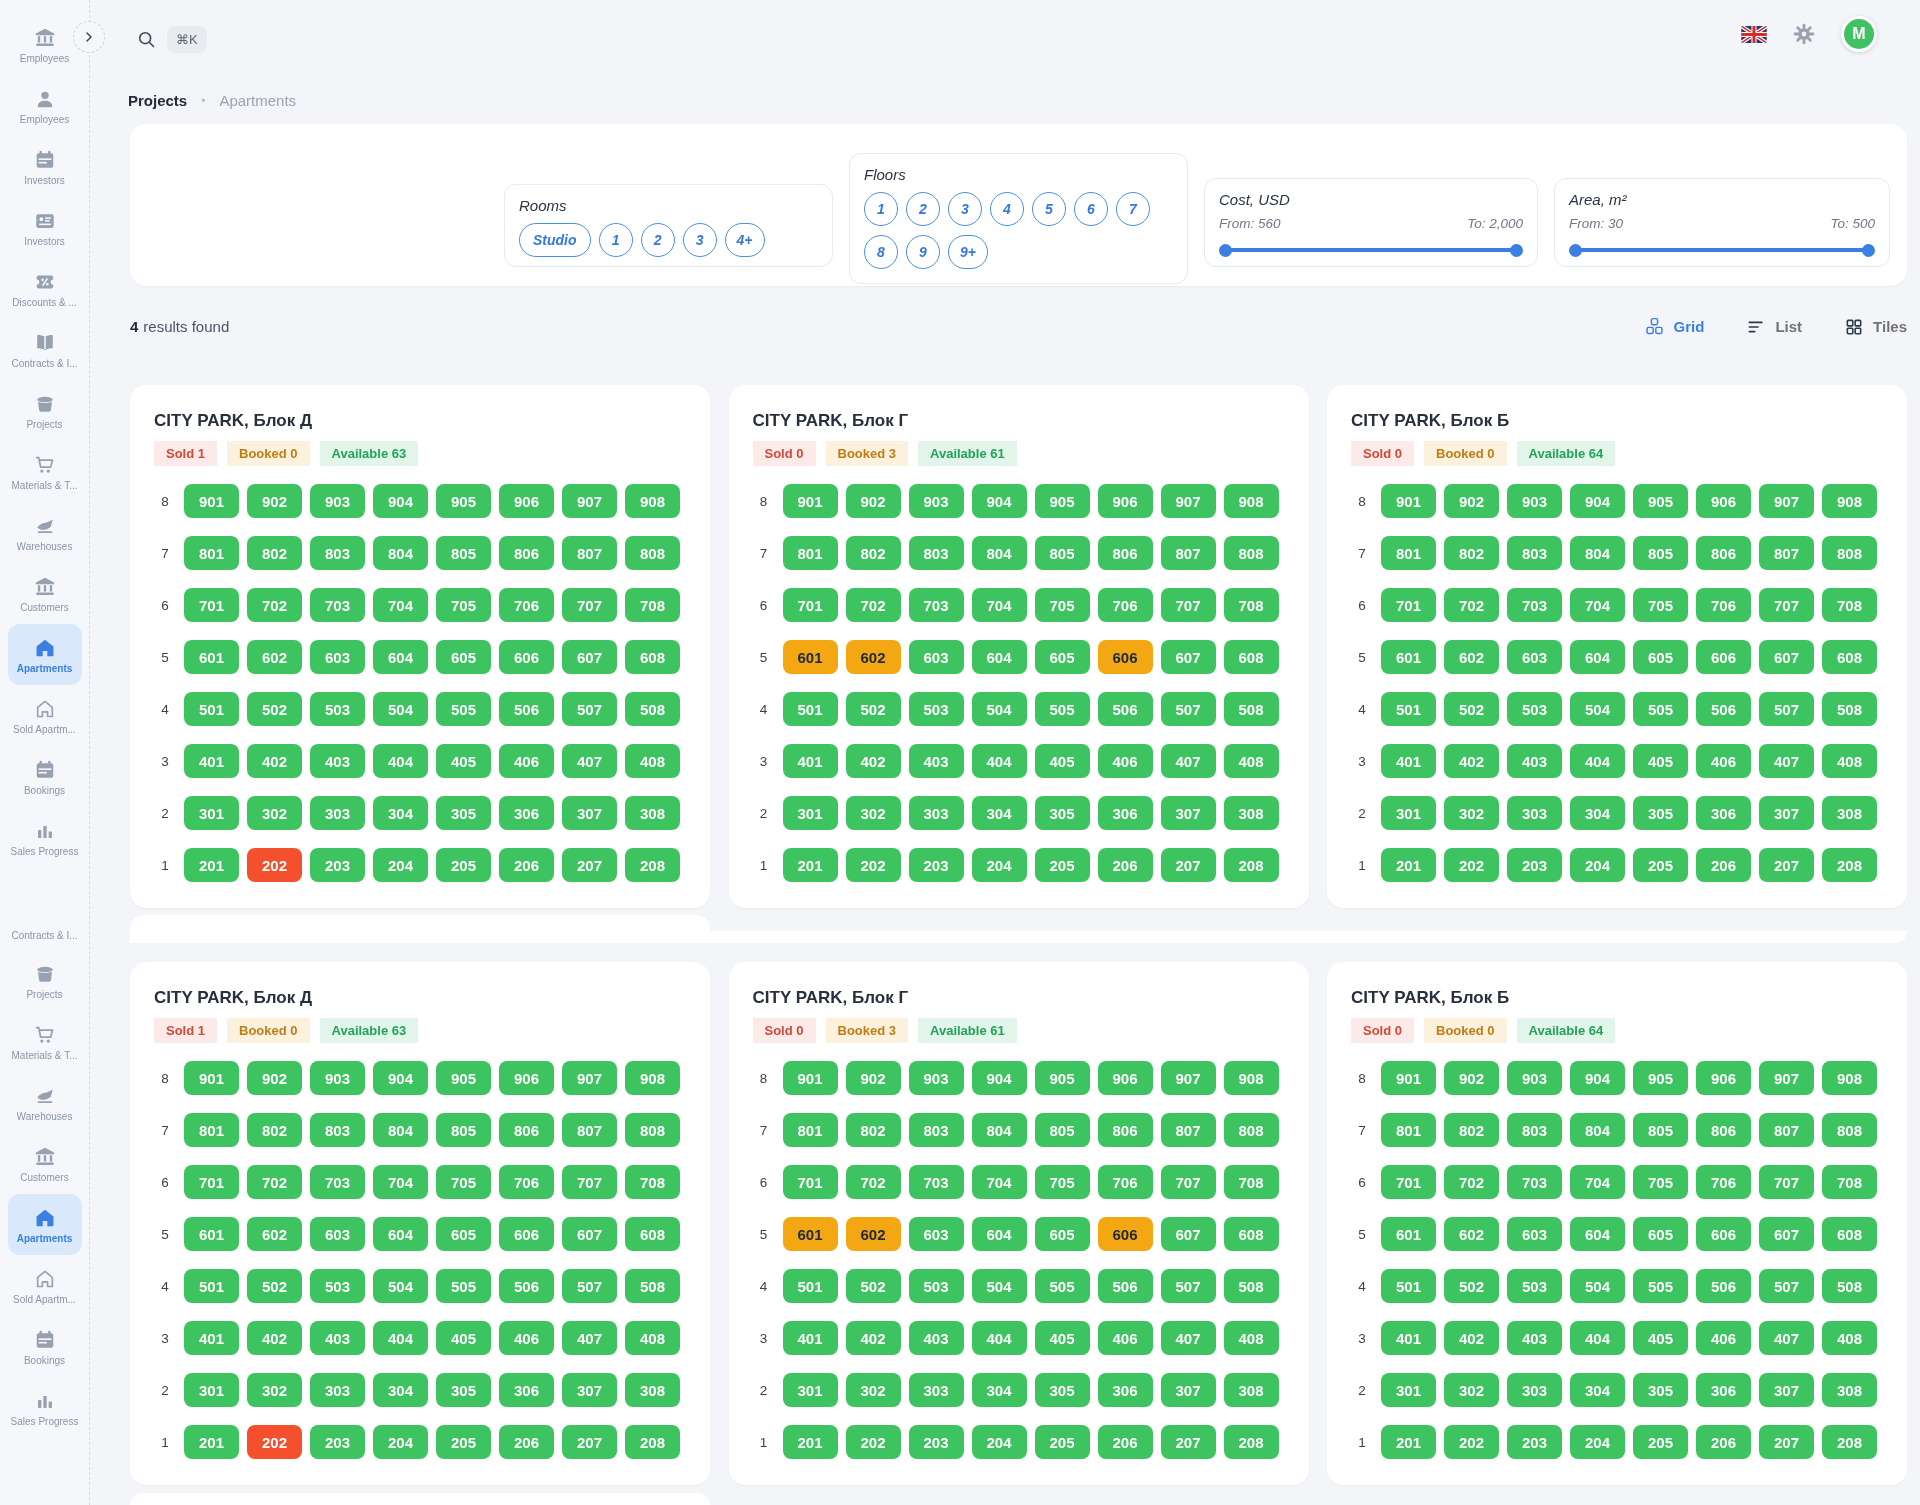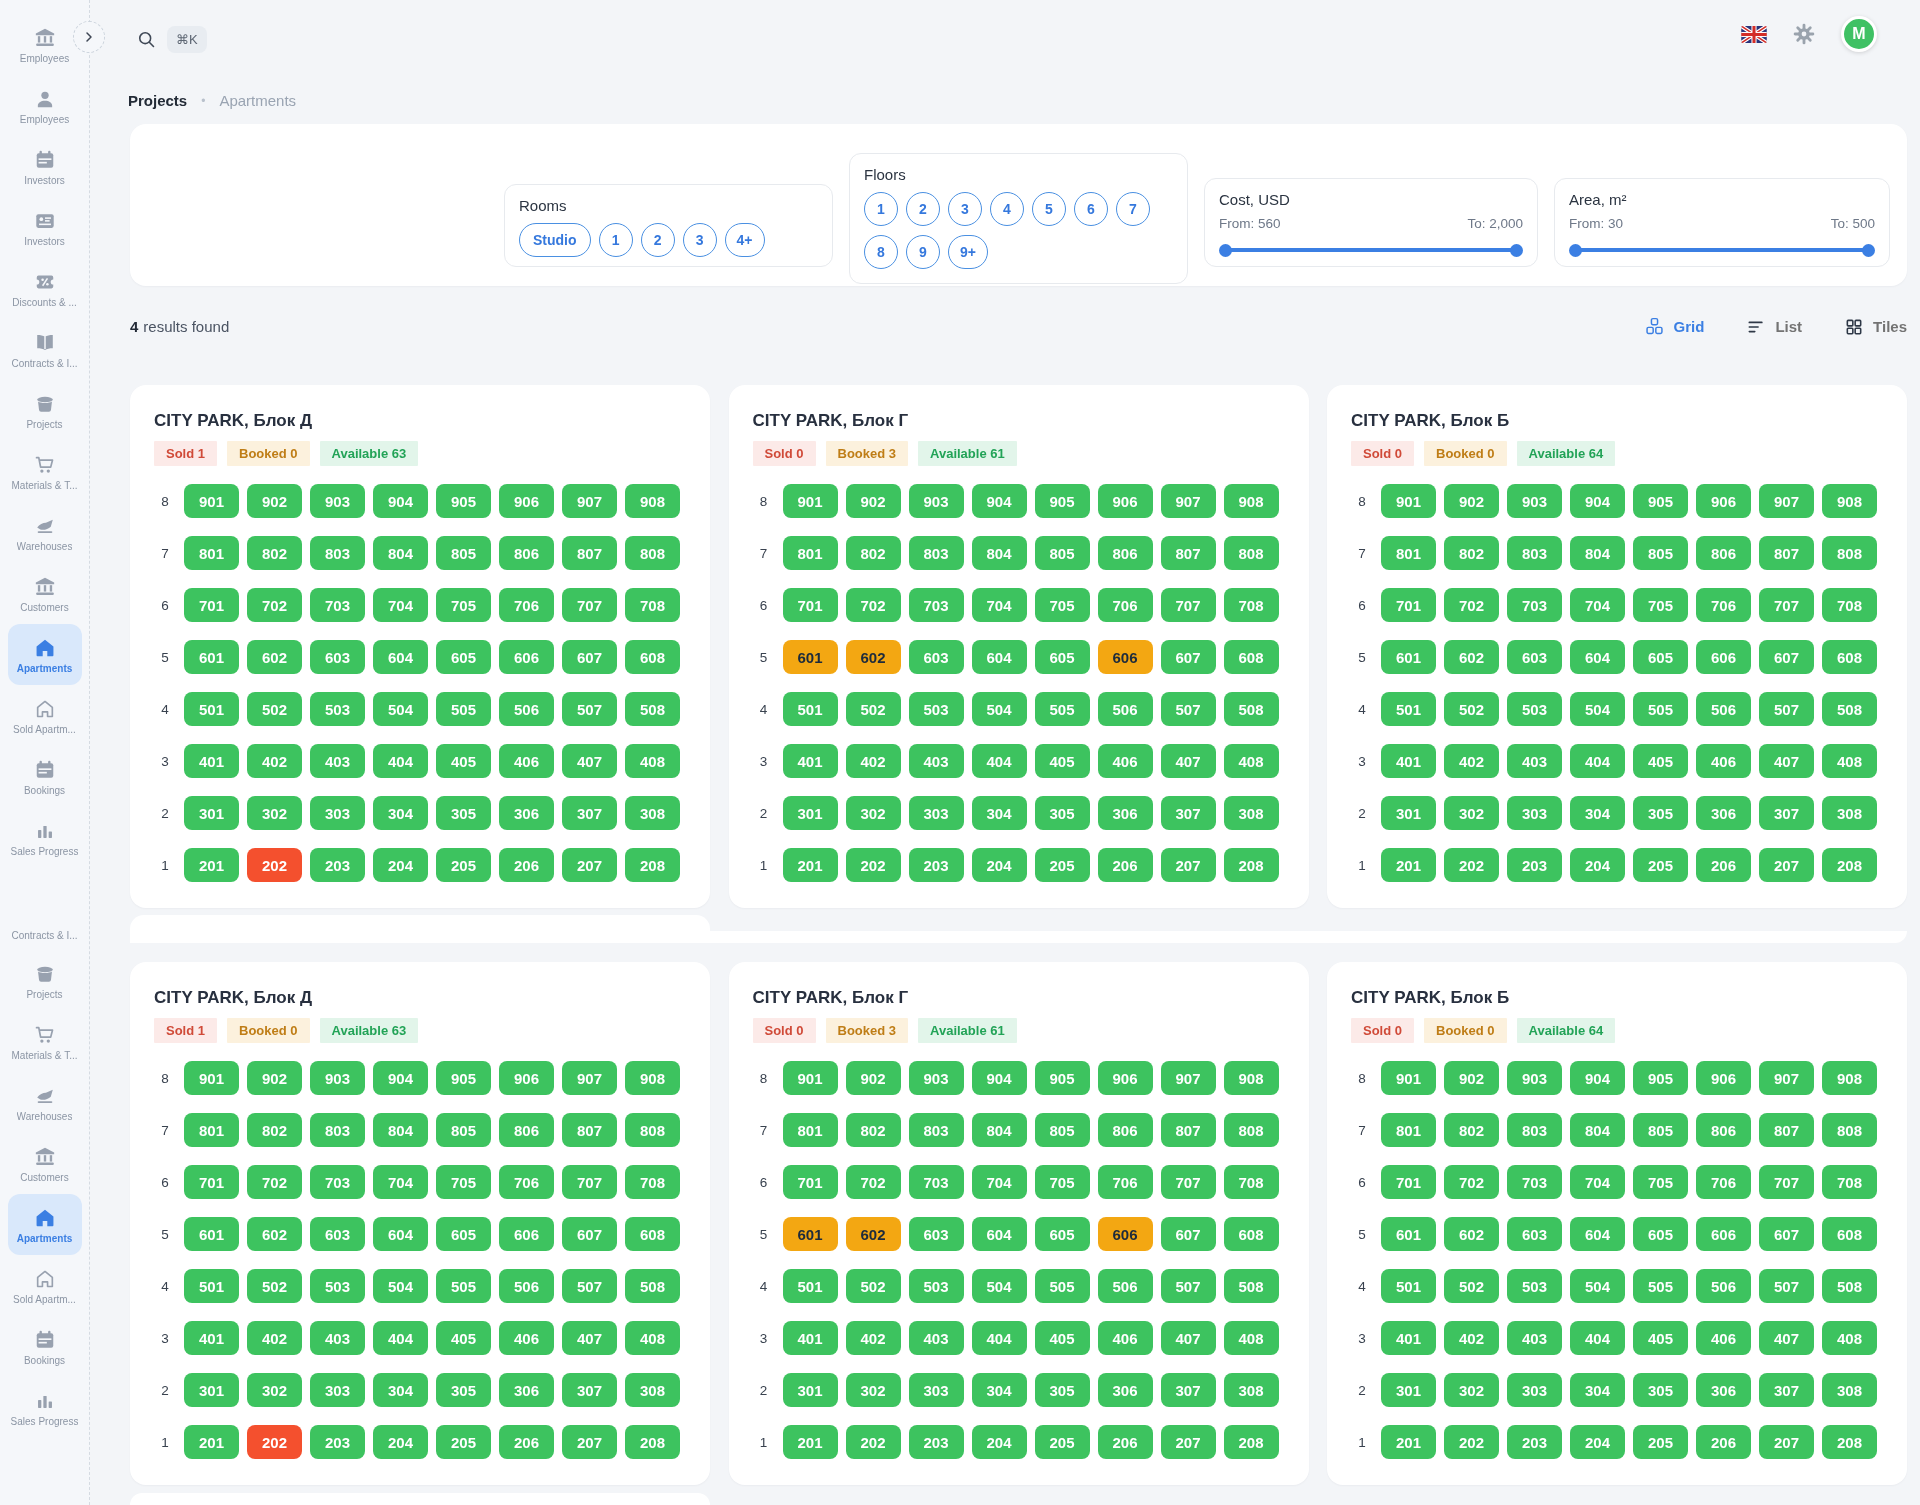--- a/index.html
+++ b/index.html
@@ -40,21 +40,21 @@
     font-size:16px; display:flex; align-items:center; justify-content:center;
     border:3px solid #fff; box-shadow:0 1px 4px rgba(0,0,0,.15); }
   .flag { width:26px; height:17px; display:block; border-radius:2px; overflow:hidden; }
   .breadcrumb { position:absolute; left:38px; top:92px; display:flex; align-items:center; gap:14px; font-size:15px; }
   .breadcrumb .cur { color:#232b37; font-weight:700; }
   .breadcrumb .sep { color:#b9c1cc; font-size:12px; }
   .breadcrumb .sec { color:#9aa4b2; }
   
   .filter-card { position:absolute; left:40px; top:124px; width:1777px; height:162px;
     background:#fff; border-radius:16px; box-shadow:0 1px 2px rgba(16,24,40,.04); }
-  .f-abs { position:absolute; }
+  .f-abs { position:absolute;font-style:italic; }
   .select { left:19px; top:65px; width:342px; height:57px; border:1px solid #dfe3e8; border-radius:10px;
     display:flex; align-items:center; justify-content:space-between; padding:0 18px; cursor:pointer; }
   .select .ph { color:#9aa4b2; font-size:15px; }
   .f-panel { border:1px solid #e7eaee; border-radius:12px; padding:12px 14px; }
   .f-rooms { left:374px; top:60px; width:329px; height:83px; }
   .f-floors { left:719px; top:29px; width:339px; height:131px; }
   .f-cost  { left:1074px; top:54px; width:334px; height:89px; }
   .f-area  { left:1424px; top:54px; width:336px; height:89px; }
   .f-title { font-size:15px; color:#2b3441; font-weight:500; }
   .chip-row { display:flex; gap:8px; margin-top:9px; }

